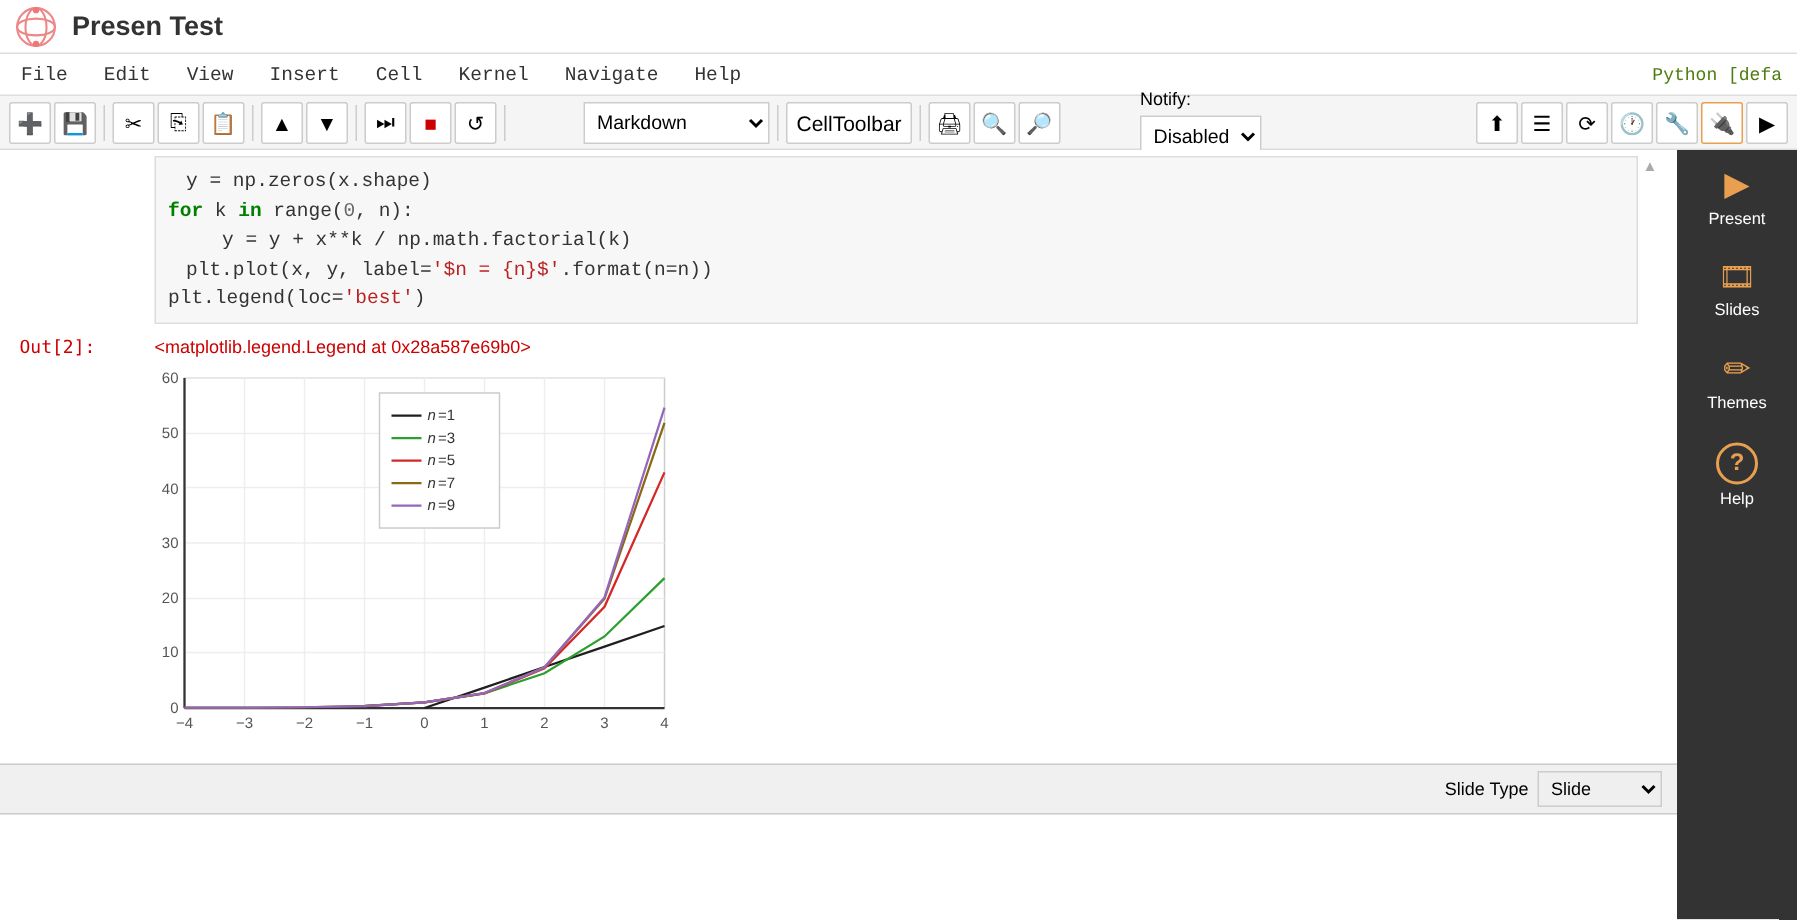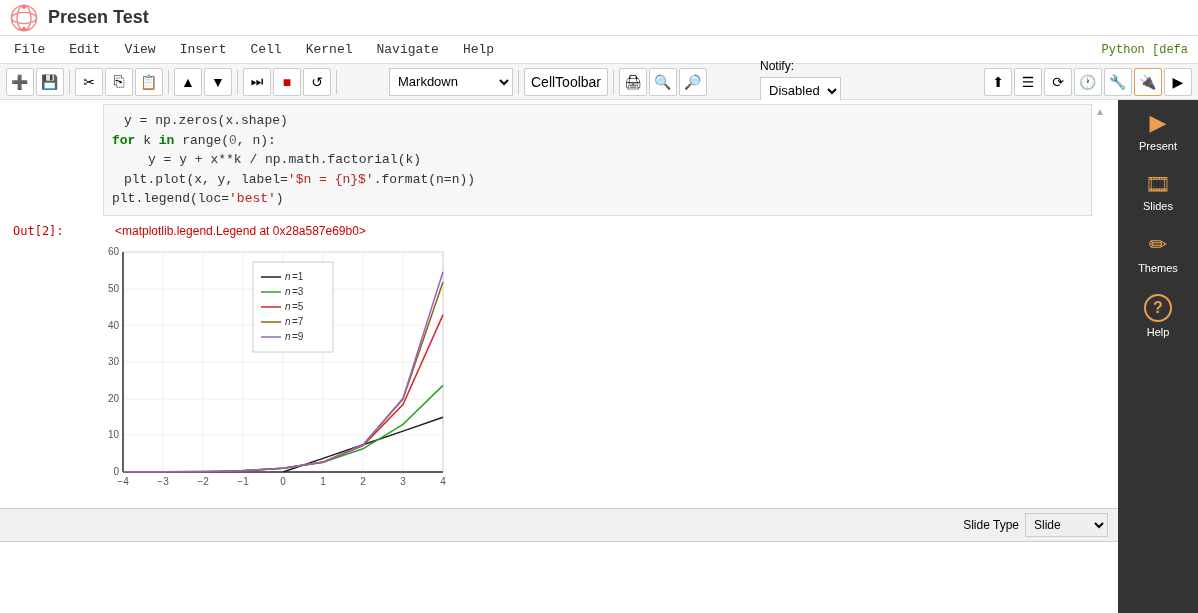--- a/index.html
+++ b/index.html
@@ -331,21 +331,21 @@
           <div style="padding-left:12px;">
             <span style="color:#333;">plt.plot(x, y, label=</span><span class="str">'$n = {n}$'</span><span style="color:#333;">.format(n=n))</span>
           </div>
           <div>
             <span style="color:#333;">plt.legend(loc=</span><span class="str">'best'</span><span style="color:#333;">)</span>
           </div>
         </div>
         <div class="scroll-btn">▲</div>
       </div>
 
-      <div class="cell-code" style="margin-top:4px;gap:12px;">
+      <div class="cell-code" style="margin-top:4px;">
         <div class="cell-label out">Out[2]:</div>
         <div class="cell-output">&lt;matplotlib.legend.Legend at 0x28a587e69b0&gt;</div>
       </div>
 
       <div class="plot-container">
         <svg class="chart" width="360" height="250" viewBox="0 0 360 250">
 
           <rect x="30" y="10" width="320" height="220" fill="#fff" stroke="#ccc" stroke-width="1"></rect>
 
           <line x1="30" y1="10" x2="350" y2="10" stroke="#eee" stroke-width="1"></line>

